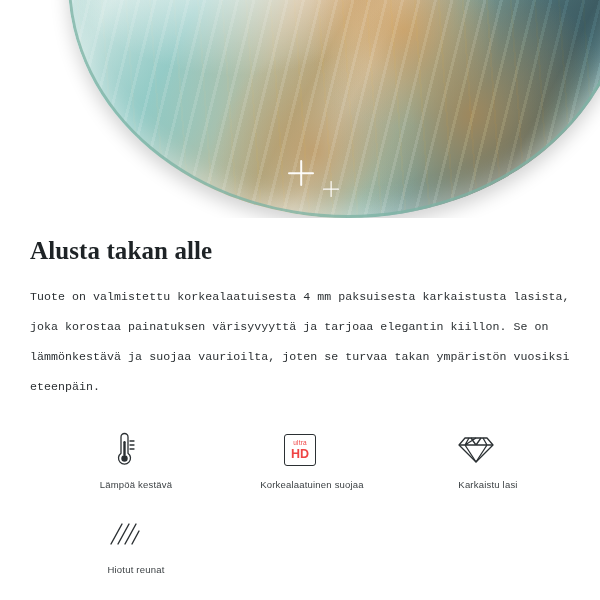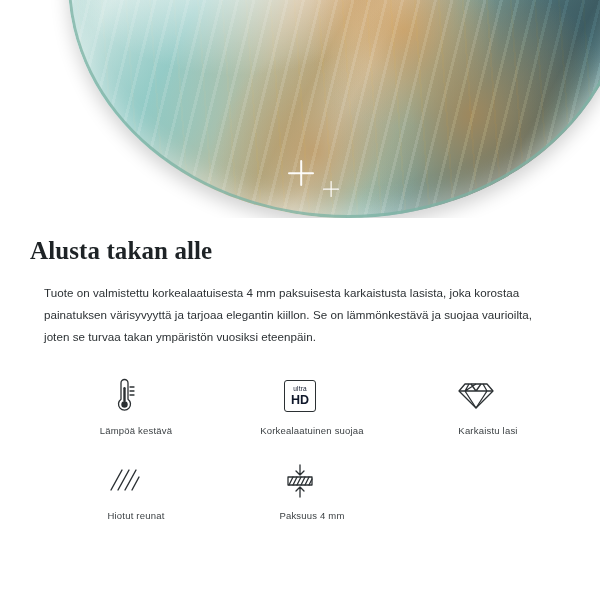--- a/index.html
+++ b/index.html
@@ -117,24 +117,25 @@
     line-height: 34px;
     font-weight: 700;
     letter-spacing: 0.1px;
     margin: 0 0 14px 0;
   }
   .headline .l2 { display: block; }
 
   .body-copy {
     color: #2b3033;
     font-size: 11.6px;
-    line-height: 22px;
+    line-height: 30px;
     letter-spacing: 0.05px;
-    margin: 14px;
+    margin: 0;
     max-width: 548px;
+    font-family: Liberation Mono, monospace;
   }
 
   
   .features {
     margin-top: 26px;
     display: grid;
     grid-template-columns: repeat(3, 1fr);
     grid-template-rows: repeat(2, 85px);
     padding: 0 6px;
   }
@@ -142,21 +143,21 @@
     display: flex;
     flex-direction: column;
     align-items: center;
     justify-content: flex-start;
   }
   .feature-icon {
     height: 44px;
     display: flex;
     align-items: center;
     justify-content: center;
-    color: #0f172a;
+    color: #ef4444;
   }
   .feature-label {
     margin-top: 7px;
     font-size: 9.5px;
     color: #3a3f42;
     letter-spacing: 0.2px;
     text-align: center;
     padding-left: 24px;
   }
   .ultrahd-box {
@@ -233,27 +234,16 @@
 
       <div class="feature">
         <div class="feature-icon">
           <svg width="38" height="30" viewBox="0 0 38 30" fill="none" stroke="#2b3033" stroke-width="1.4" stroke-linecap="round">
             <path d="M6 24L17 4M13 24L24 4M20 24L31 4M27 24L34 11"></path>
           </svg>
         </div>
         <div class="feature-label">Hiotut reunat</div>
       </div>
 
-      <div class="feature">
-        <div class="feature-icon">
-          <svg width="40" height="38" viewBox="0 0 40 38" fill="none" stroke="#2b3033" stroke-width="1.3" stroke-linecap="round" stroke-linejoin="round">
-            <path d="M20 3v9M16 9l4 4 4-4"></path>
-            <path d="M20 35v-9M16 29l4-4 4 4"></path>
-            <rect x="8" y="15" width="24" height="8"></rect>
-            <path d="M9 23l4-8M13 23l4-8M17 23l4-8M21 23l4-8M25 23l4-8M29 23l3-6"></path>
-          </svg>
-        </div>
-        <div class="feature-label">Paksuus 4 mm</div>
-      </div>
 
     </div>
   </div>
 </div>
 
 </body></html>

